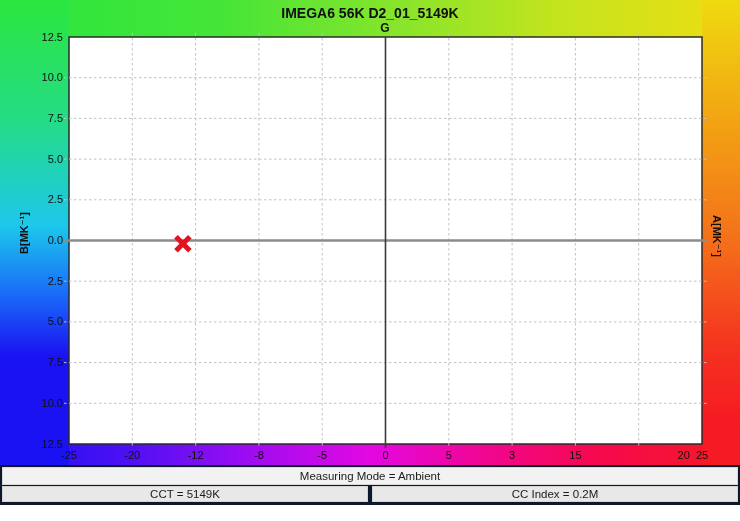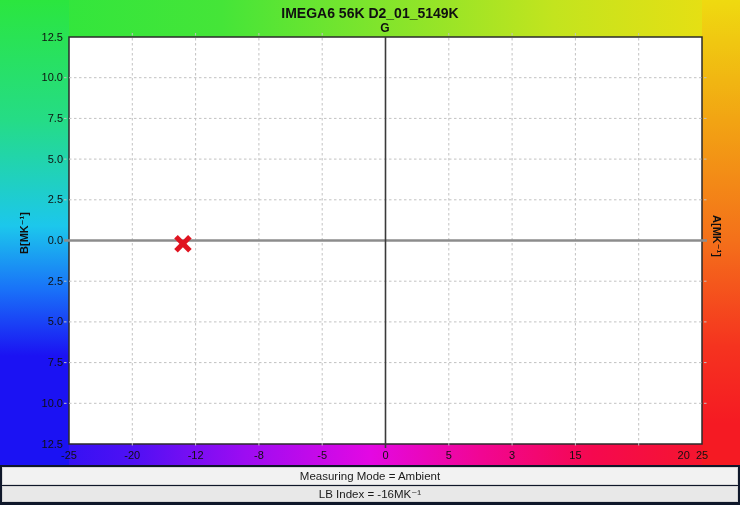--- a/index.html
+++ b/index.html
@@ -110,17 +110,18 @@
       <span class="xtick" style="left: 448.8px;">5</span>
       <span class="xtick" style="left: 512.1px;">3</span>
       <span class="xtick" style="left: 575.4px;">15</span>
       <span class="xtick" style="left: 638.7px; margin-left: 45px;">20</span>
       <span class="xtick" style="left: 702px;">25</span>
     </div>
 
   <div id="status-bar">
     <div id="measuring-mode-box">Measuring Mode = Ambient</div>
     <div id="status-row">
-      <div class="status-box">LB Index = -16MK⁻¹</div>
+      <div class="status-box">CCT = 5149K</div>
+      <div class="status-box">CC Index = 0.2M</div>
     </div>
   </div>
 
 </div>
 
 </body></html>

